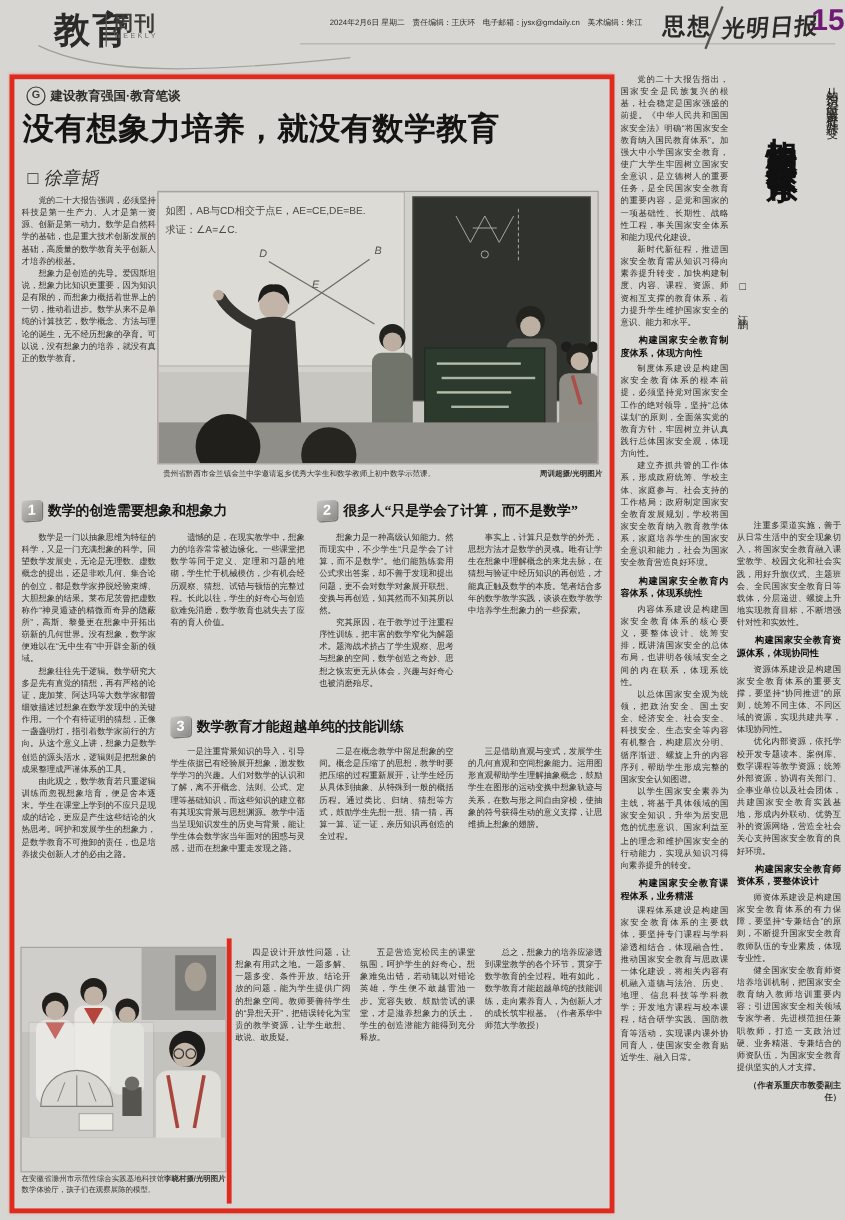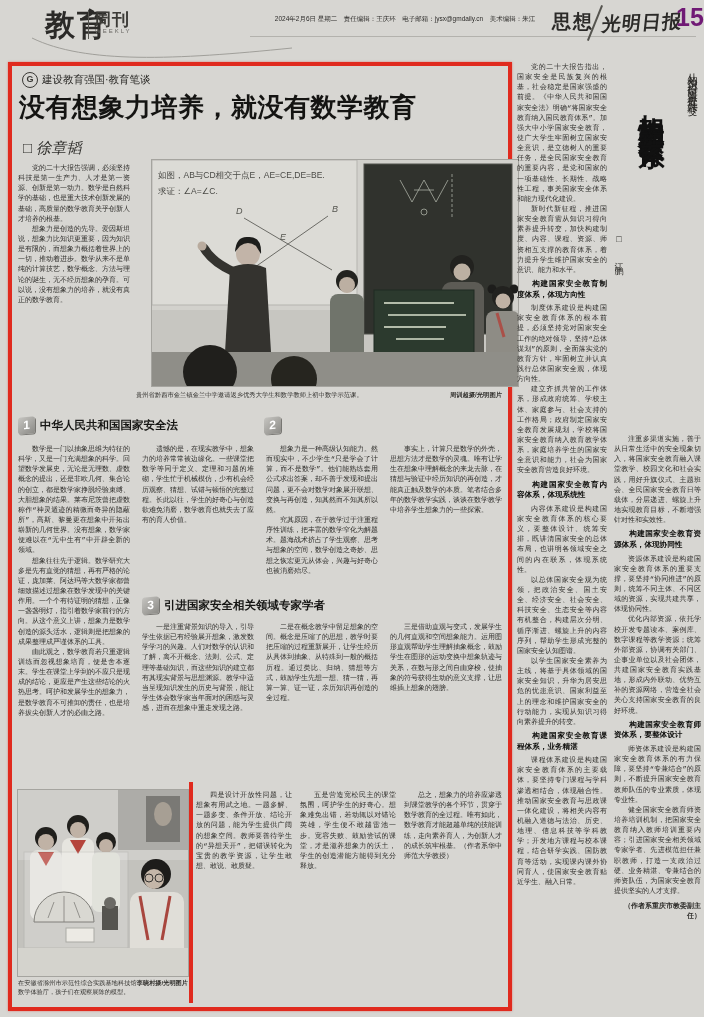--- a/index.html
+++ b/index.html
@@ -16,27 +16,27 @@
   #sec-sixiang{left:552px;top:9px;font-size:19px;letter-spacing:2px;}
   #slash{left:594px;top:4px;width:1.5px;height:38px;background:#55544f;transform:rotate(22deg);}
   #paper-logo{left:602px;top:10px;font-size:19px;transform:skewX(-8deg) rotate(-2deg);letter-spacing:1px;}
   #page-no{left:676px;top:3px;font-size:25px;font-weight:700;color:#701a75;}
   
   #red-box{left:8px;top:62px;width:496px;height:941px;border:4px solid #e02a1e;box-shadow:0 0 2px rgba(224,42,30,.5);}
   #red-seg{left:189px;top:782px;width:4px;height:221px;background:#e02a1e;}
   
   #kicker-row{left:22px;top:72px;height:16px;display:flex;align-items:center;gap:4px;}
   #kicker-circle{width:14px;height:14px;border:1.6px solid #3a3935;border-radius:50%;font-size:9px;font-weight:900;color:#3a3935;text-align:center;line-height:13px;}
-  #kicker-text{font-size:10.5px;font-weight:400;color:#2e2d2a;}
+  #kicker-text{font-size:10.5px;font-weight:700;color:#2e2d2a;}
   #main-title{left:19px;top:90px;width:482px;font-family:"Liberation Serif","DejaVu Serif",serif;font-size:26px;font-weight:900;color:#141412;letter-spacing:.5px;white-space:nowrap;}
   #main-byline{left:23px;top:139px;font-size:15px;font-style:italic;color:#2f2e2b;}
-  .colblock{overflow:hidden;font-size:7px;line-height:1.45;text-align:justify;color:#2f2e2b;font-family:Liberation Mono, monospace;}
+  .colblock{overflow:hidden;font-size:7px;line-height:1.45;text-align:justify;color:#2f2e2b;}
   .colblock p,.fl-p{margin:0;text-indent:2em;text-align:justify;}
   #intro-col{left:18px;top:163px;width:112px;height:243px;}
-  #photo1{left:152px;top:160px;width:366px;height:226px;background:#f9a8d4;outline:1px solid #a5a49f;}
+  #photo1{left:132px;top:160px;width:366px;height:226px;background:#f9a8d4;outline:1px solid #a5a49f;}
   #cap1{left:136px;top:391px;width:366px;display:flex;justify-content:space-between;font-size:6.3px;color:#33322f;}
   .sec-head{display:flex;align-items:center;gap:5px;}
   .badge{width:17px;height:17px;background:linear-gradient(140deg,#c6c5c1,#8b8a86);color:#fff;font-weight:900;text-align:center;line-height:17px;border-radius:3px;box-shadow:1px 1px 0 #777672;font-size:12px;transform:skewY(-4deg);flex:none;}
   .sec-title{font-family:"Liberation Serif","DejaVu Serif",serif;font-size:11.5px;font-weight:900;color:#161614;white-space:nowrap;}
   #sec1-head{left:18px;top:417px;}
   #sec2-head{left:264px;top:417px;}
   #sec3-head{left:142px;top:597px;}
   #c1{left:18px;top:444px;width:112px;height:342px;}
   #c2{left:142px;top:444px;width:112px;height:150px;}
   #c3{left:266px;top:444px;width:112px;height:150px;}
@@ -157,28 +157,29 @@
     <circle cx="142" cy="219" r="23" fill="#26251f"></circle>
   </svg>
 </div>
 <div class="abs" id="cap1">
   <span>贵州省黔西市金兰镇金兰中学邀请返乡优秀大学生和数学教师上初中数学示范课。</span>
   <span style="font-weight:600;">周训超摄/光明图片</span>
 </div>
 
 <div class="abs sec-head" id="sec1-head">
   <div class="badge">1</div>
-  <div class="sec-title">中华人民共和国国家安全法</div>
+  <div class="sec-title">数学的创造需要想象和想象力</div>
 </div>
 <div class="abs sec-head" id="sec2-head">
   <div class="badge">2</div>
+  <div class="sec-title">很多人“只是学会了计算，而不是数学”</div>
 </div>
 <div class="abs sec-head" id="sec3-head">
   <div class="badge">3</div>
-  <div class="sec-title">引进国家安全相关领域专家学者</div>
+  <div class="sec-title">数学教育才能超越单纯的技能训练</div>
 </div>
 
 <div class="abs colblock" id="c1">
     <p class="fl-p">数学是一门以抽象思维为特征的科学，又是一门充满想象的科学。回望数学发展史，无论是无理数、虚数概念的提出，还是非欧几何、集合论的创立，都是数学家挣脱经验束缚、大胆想象的结果。莱布尼茨曾把虚数称作“神灵遁迹的精微而奇异的隐蔽所”，高斯、黎曼更在想象中开拓出崭新的几何世界。没有想象，数学家便难以在“无中生有”中开辟全新的领域。</p>
     <p class="fl-p">想象往往先于逻辑。数学研究大多是先有直觉的猜想，再有严格的论证，庞加莱、阿达玛等大数学家都曾细致描述过想象在数学发现中的关键作用。一个个有待证明的猜想，正像一盏盏明灯，指引着数学家前行的方向。从这个意义上讲，想象力是数学创造的源头活水，逻辑则是把想象的成果整理成严谨体系的工具。</p>
     <p class="fl-p">由此观之，数学教育若只重逻辑训练而忽视想象培育，便是舍本逐末。学生在课堂上学到的不应只是现成的结论，更应是产生这些结论的火热思考。呵护和发展学生的想象力，是数学教育不可推卸的责任，也是培养拔尖创新人才的必由之路。</p>
   </div>
 <div class="abs colblock" id="c2">
     <p class="fl-p">遗憾的是，在现实教学中，想象力的培养常常被边缘化。一些课堂把数学等同于定义、定理和习题的堆砌，学生忙于机械模仿，少有机会经历观察、猜想、试错与顿悟的完整过程。长此以往，学生的好奇心与创造欲难免消磨，数学教育也就失去了应有的育人价值。</p>
   </div>

